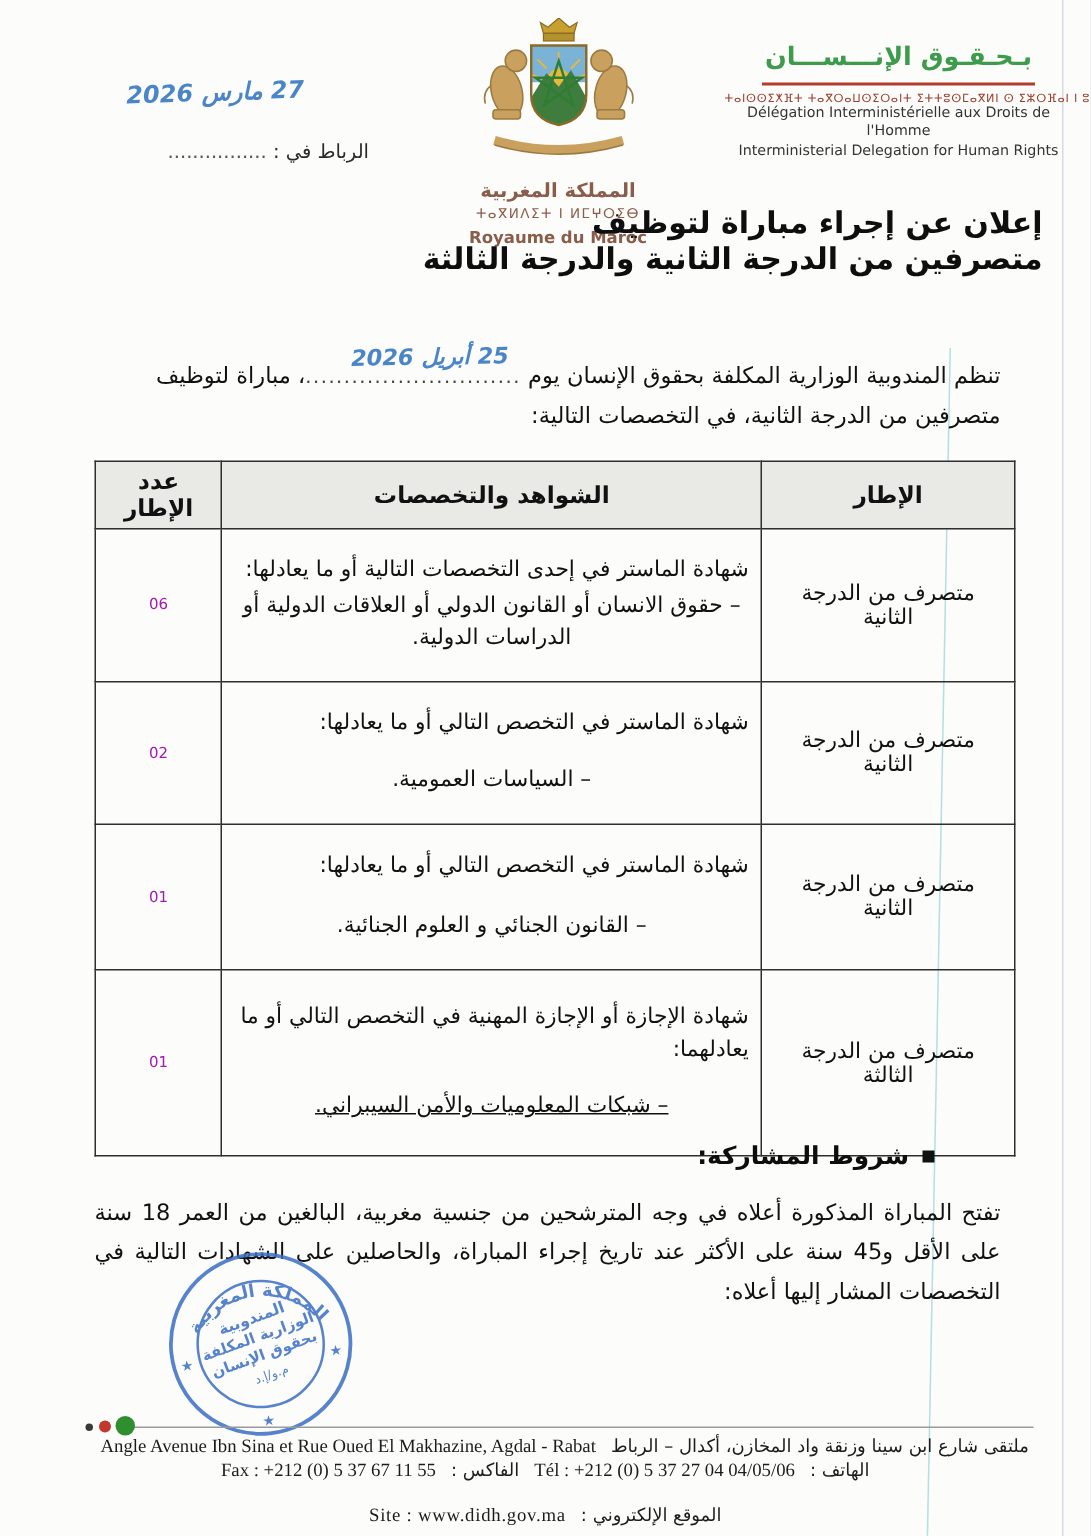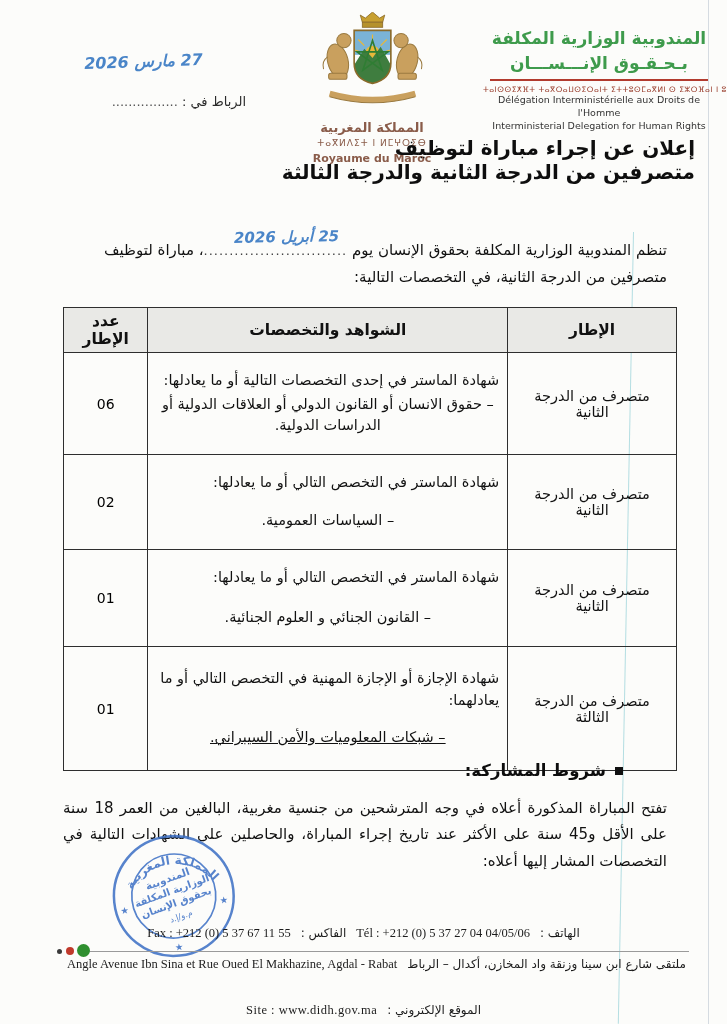--- a/index.html
+++ b/index.html
@@ -43,42 +43,42 @@
   .hand-date-mid{position:absolute;top:-15px;right:8px;white-space:nowrap;direction:rtl;
     color:#4a85c8;font-size:15px;font-weight:bold;font-style:italic;letter-spacing:1px;
     transform:rotate(-1deg);}
   
   table.jobs{position:absolute;left:63px;top:307px;width:614px;border-collapse:collapse;
     direction:rtl;table-layout:fixed;}
   table.jobs td,table.jobs th{border:1.4px solid #2e2e2e;vertical-align:middle;padding:4px 8px;}
   table.jobs th{background:#e9e9e6;font-size:15.5px;font-weight:bold;text-align:center;height:30px;color:#111;}
   .col-cadre{width:168px;} .col-specs{width:358px;} .col-pos{width:84px;}
   td.cadre{text-align:center;font-size:14.5px;color:#111;}
-  td.pos{text-align:center;font-size:14px;font-family:"DejaVu Sans",sans-serif;color:#000000;}
+  td.pos{text-align:center;font-size:10px;font-family:"DejaVu Sans",sans-serif;color:#a21caf;}
   td.specs{font-size:14.5px;color:#111;}
   td.specs .sp-intro{text-align:right;line-height:1.5;}
   td.specs .sp-item{text-align:center;margin-top:10px;line-height:1.5;}
   tr.r1 td{height:93px;} tr.r2 td{height:86px;} tr.r3 td{height:88px;} tr.r4 td{height:115px;}
   
   .cond-head{position:absolute;right:104px;top:761px;direction:rtl;display:flex;align-items:center;gap:9px;
     font-size:16.5px;font-weight:bold;color:#0d0d0d;}
   .bullet-square{width:8px;height:8px;background:#111;display:inline-block;flex:0 0 auto;}
   .cond-body{position:absolute;left:63px;top:795px;width:604px;direction:rtl;text-align:justify;
     font-size:15px;line-height:1.75;color:#111;}
   
   .stamp{position:absolute;left:110px;top:833px;opacity:.85;transform:rotate(-6deg);}
   
   .foot-rule{position:absolute;left:88px;top:951px;width:601px;height:1px;background:#9a9a9a;}
   .foot-dot{position:absolute;border-radius:50%;}
   .fd1{left:57px;top:949px;width:5px;height:5px;background:#3a3a3a;}
   .fd2{left:66px;top:947px;width:8px;height:8px;background:#c0392b;}
   .fd3{left:77px;top:944px;width:13px;height:13px;background:#2f8f2f;}
   .foot-line{position:absolute;left:0;width:727px;display:flex;justify-content:center;
     align-items:baseline;gap:10px;color:#1c1c1c;}
-  .f1{top:957px;padding-left:13px;} .f2{top:926px;} .f3{top:1003px;}
+  .f1{top:957px;padding-left:13px;} .f2{top:973px;} .f3{top:1003px;}
   .lat{font-family:"Liberation Serif",serif;font-size:12.5px;white-space:nowrap;}
   .arb{direction:rtl;font-size:12px;white-space:nowrap;}
   .f3 .lat{letter-spacing:.5px;}
 </style>
 </head>
 <body>
 
 <div class="page">
 
   <div class="artifact-cyan"></div>
@@ -132,21 +132,20 @@
       <path d="M28,80 Q70,92 112,80" fill="none" stroke="#c9a05e" stroke-width="6"></path>
       <path d="M28,80 Q70,92 112,80" fill="none" stroke="#9a7a40" stroke-width="1" transform="translate(0,3)"></path>
     </svg>
     <div class="emblem-text emblem-ar">المملكة المغربية</div>
     <div class="emblem-text emblem-tif">ⵜⴰⴳⵍⴷⵉⵜ ⵏ ⵍⵎⵖⵔⵉⴱ</div>
     <div class="emblem-text emblem-fr">Royaume du Maroc</div>
   </div>
 
   <div class="didh">
     <div class="didh-ar-wrap">
-      <div class="didh-ar">المندوبية الوزارية المكلفة</div>
       <div class="didh-ar">بـحـقـوق الإنـــســـان</div>
     </div>
     <div class="didh-tif">ⵜⴰⵏⵙⵙⵉⵅⴼⵜ ⵜⴰⴳⵔⴰⵡⵙⵉⵔⴰⵏⵜ ⵉⵜⵜⵓⵙⵎⴰⴳⵍⵏ ⵙ ⵉⵣⵔⴼⴰⵏ ⵏ ⵓⴼⴳⴰⵏ</div>
     <div class="didh-fr">Délégation Interministérielle aux Droits de l'Homme</div>
     <div class="didh-en">Interministerial Delegation for Human Rights</div>
   </div>
 
   <div class="doc-title">
     <div class="t1">إعلان عن إجراء مباراة لتوظيف</div>
     <div class="t2">متصرفين من الدرجة الثانية والدرجة الثالثة</div>

